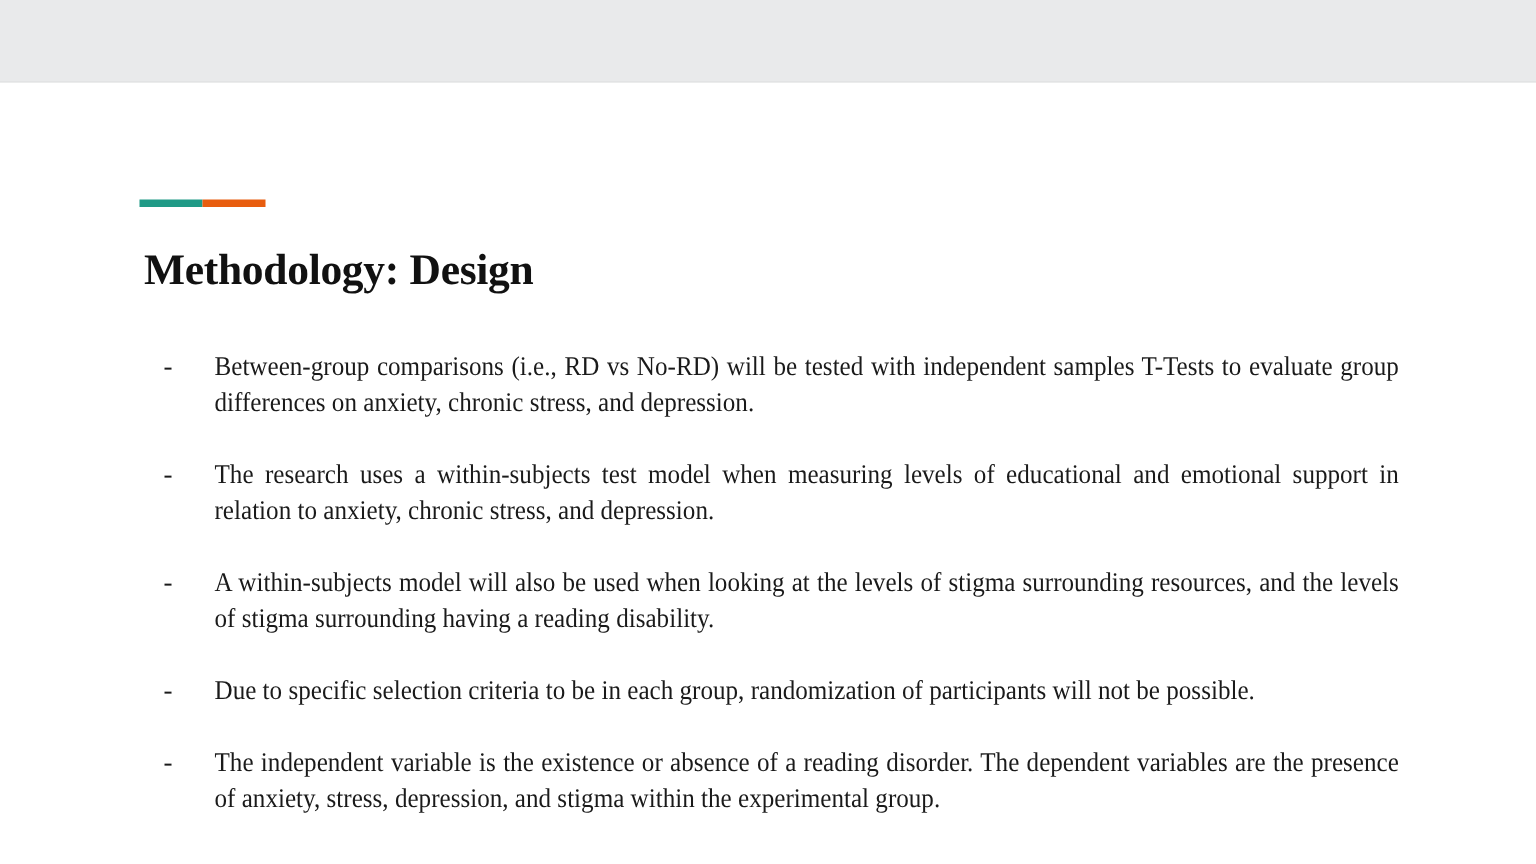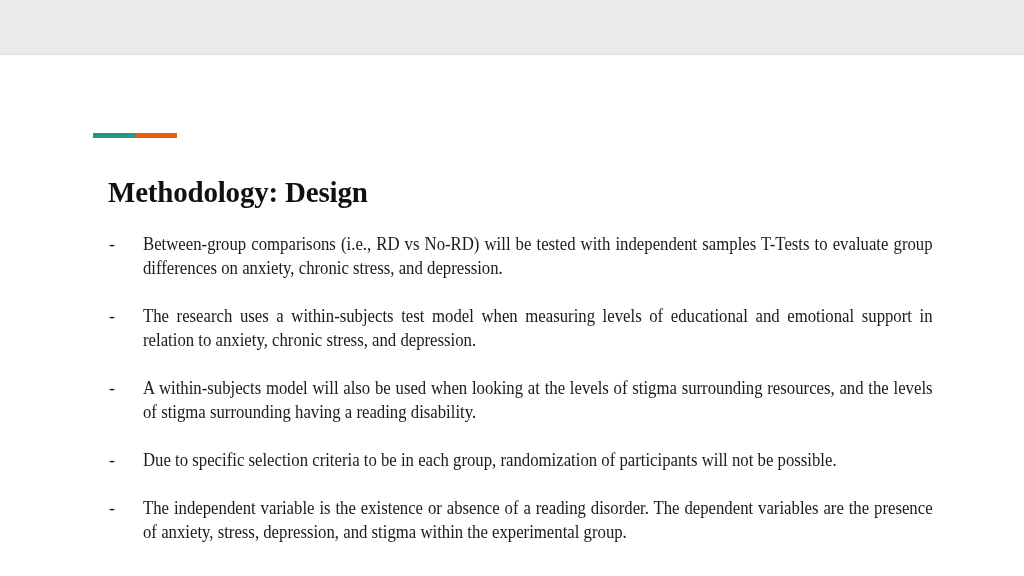--- a/index.html
+++ b/index.html
@@ -36,21 +36,21 @@
       height: 100%;
     }
     .accent-bar .seg-2 {
       width: 42px;
       height: 100%;
     }
     .title {
       position: absolute;
       left: 92px;
       top: 158px;
-      margin: 16px;
+      margin: 4px;
       font-family: "Liberation Serif", serif;
       font-weight: bold;
       font-size: 29px;
       line-height: 36px;
       color: #111111;
       letter-spacing: -0.2px;
     }
     .bullets {
       position: absolute;
       left: 104px;

